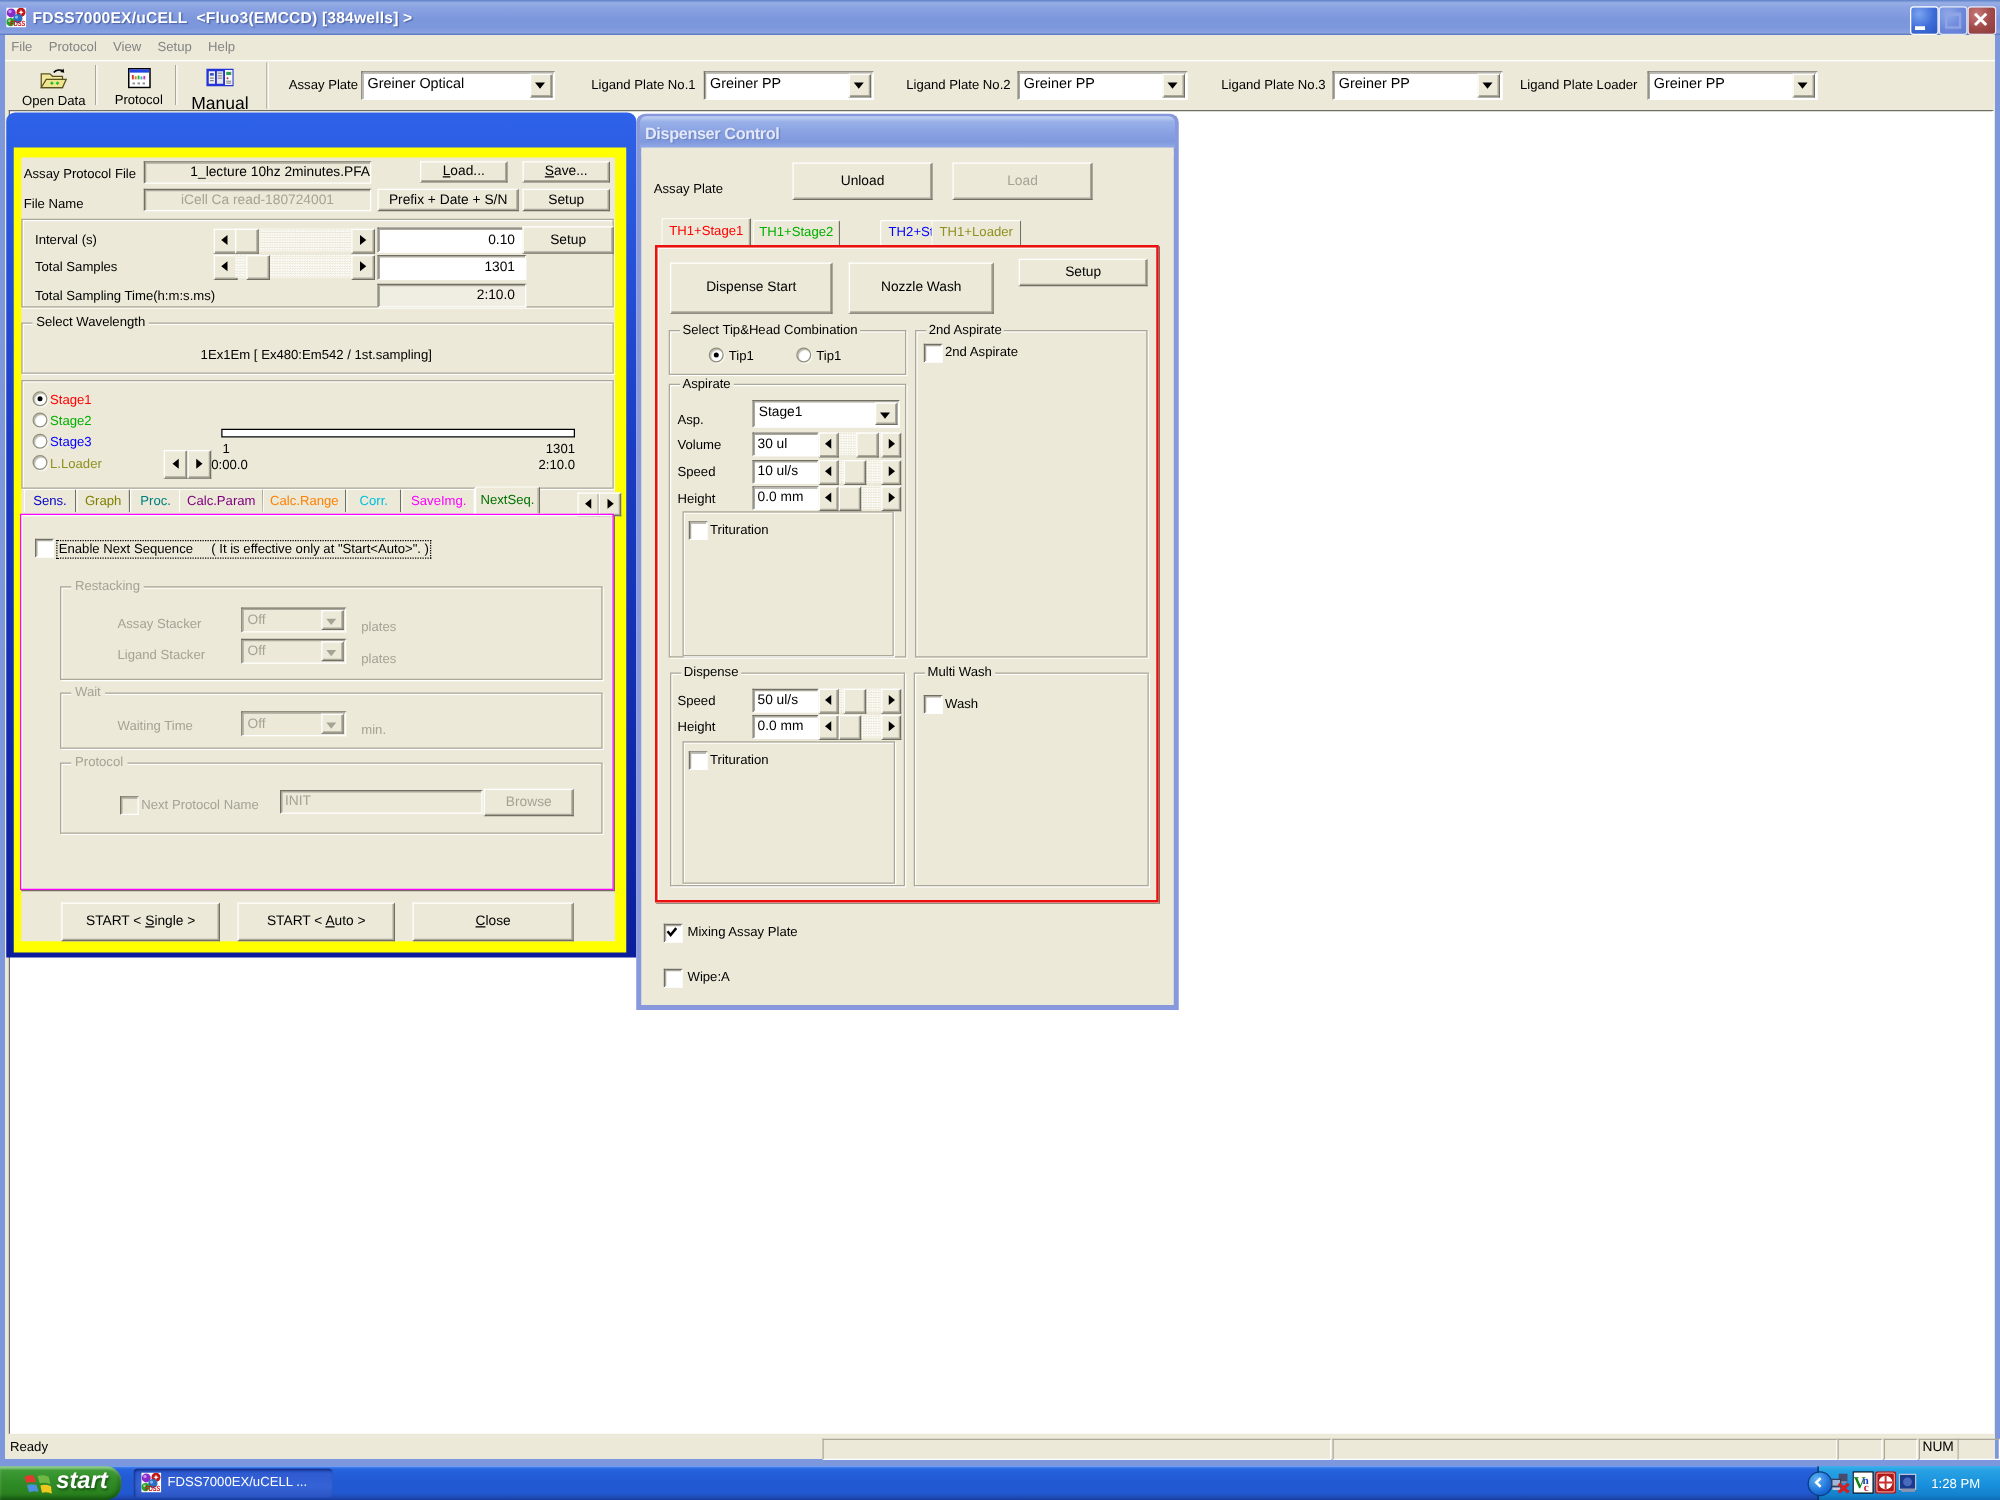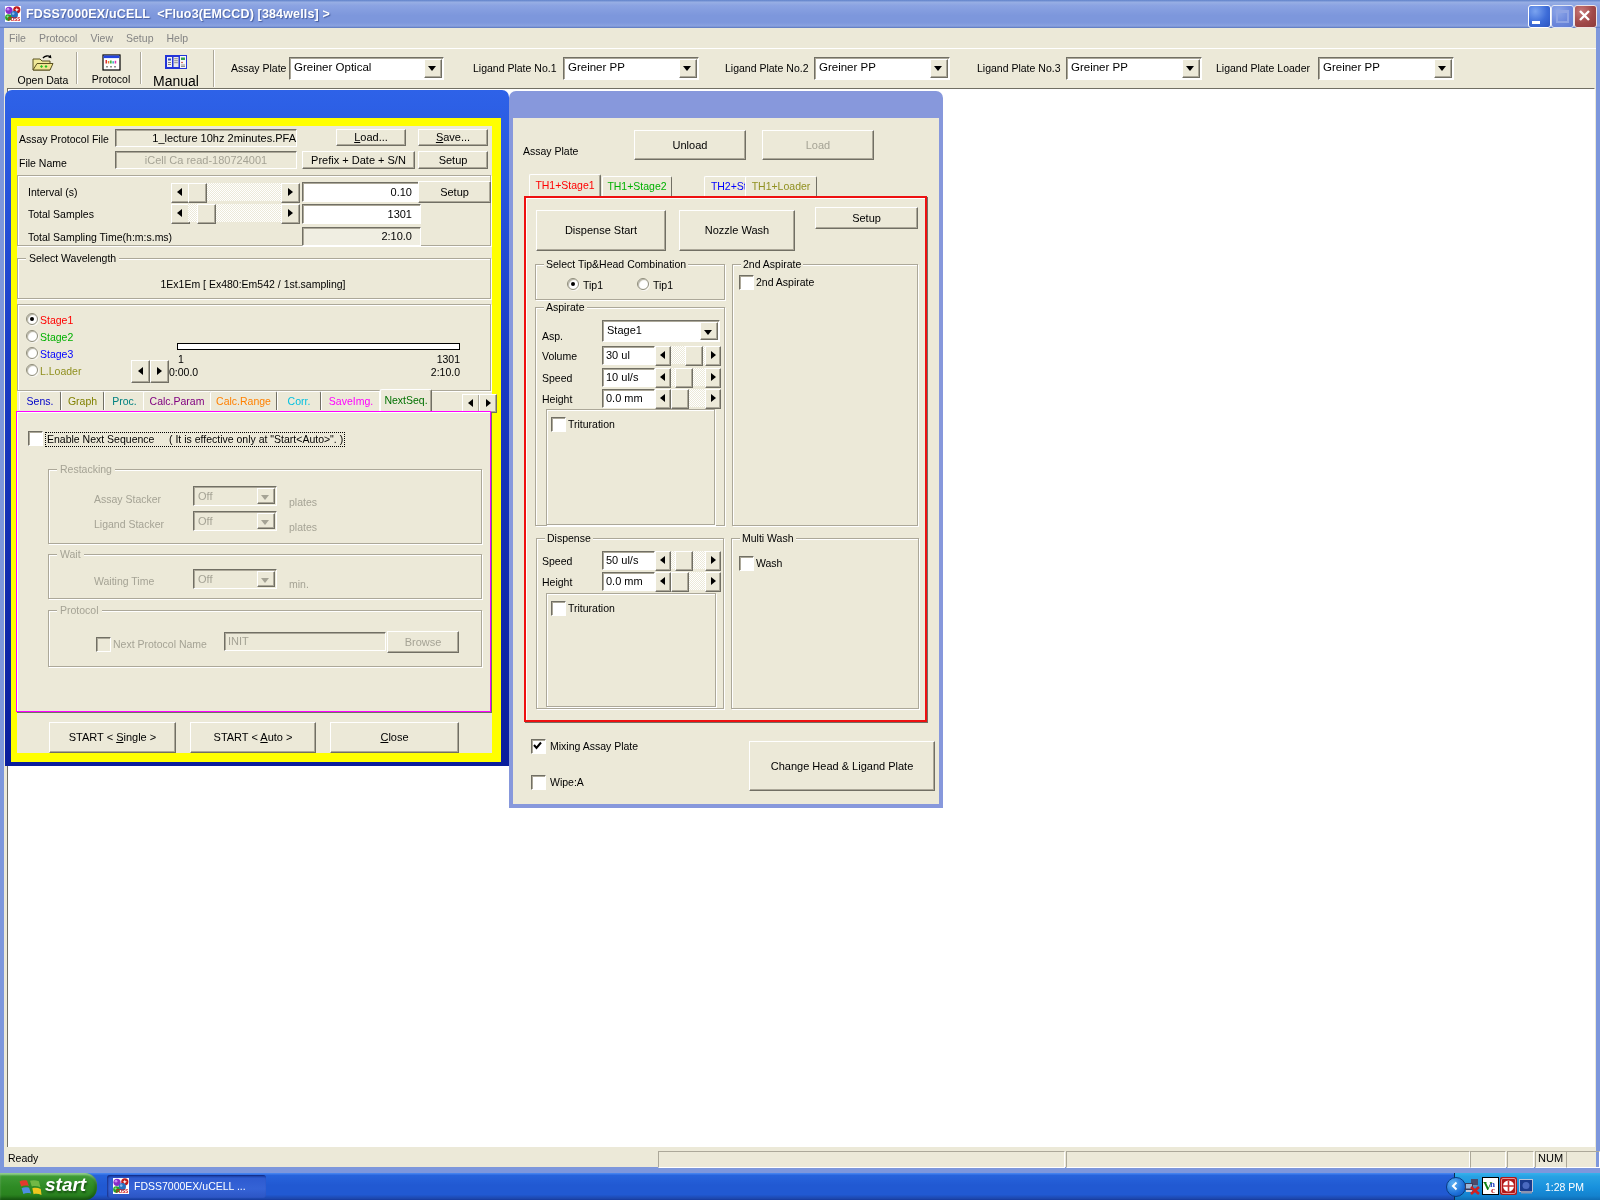--- a/index.html
+++ b/index.html
@@ -375,20 +375,24 @@
       <div class="abs btn" style="left:370px;top:505px;width:70px;height:20px;line-height:20px;color:#A5A395;">Browse</div>
 
       <div class="abs btn" style="left:32px;top:596px;width:125px;height:29px;line-height:29px;">START &lt; <span style="text-decoration:underline">S</span>ingle &gt;</div>
       <div class="abs btn" style="left:173px;top:596px;width:124px;height:29px;line-height:29px;">START &lt; <span style="text-decoration:underline">A</span>uto &gt;</div>
       <div class="abs btn" style="left:313px;top:596px;width:127px;height:29px;line-height:29px;"><span style="text-decoration:underline">C</span>lose</div>
     </div>
   </div>
 </div>
 
 <div class="abs" id="disp" style="left:509px;top:91px;width:434px;height:717px;background:#8798DC;border-radius:7px 7px 0 0;">
+  <div class="abs" style="left:3px;top:2px;right:3px;height:25px;border-radius:5px 5px 0 0;
+    background:linear-gradient(180deg,#C2D2F2 0%,#98B0E8 18%,#8AA2E2 50%,#8099DE 82%,#93AAE6 100%);">
+    <div style="position:absolute;left:4px;top:6px;font-size:13px;font-weight:bold;letter-spacing:-0.3px;color:#E2E8F8;text-shadow:1px 1px 1px #6A80C0;">Dispenser Control</div>
+  </div>
   <div class="abs" style="left:4px;top:27px;right:4px;height:6px;background:#ECE9D8;"></div>
   <div class="abs" style="left:4px;top:31px;right:4px;bottom:4px;background:#ECE9D8;" id="dispc">
     <div class="lbl" style="left:10px;top:23px;">Assay Plate</div>
     <div class="abs btn" style="left:121px;top:8px;width:110px;height:28px;line-height:28px;">Unload</div>
     <div class="abs btn" style="left:249px;top:8px;width:110px;height:28px;line-height:28px;color:#A5A395;">Load</div>
 
     <div class="tab" style="left:16px;top:52px;width:70px;height:22px;line-height:20px;color:#FF0000;box-shadow:inset -1px 0 0 #ACA899;">TH1+Stage1</div>
     <div class="tab" style="left:89px;top:54px;width:68px;height:20px;line-height:19px;color:#00B000;">TH1+Stage2</div>
     <div class="tab" style="left:159px;top:54px;width:71px;height:20px;line-height:19px;color:#0000FF;margin-left:32px;">TH2+Stage3</div>
     <div class="tab" style="left:232px;top:54px;width:70px;height:20px;line-height:19px;color:#909020;">TH1+Loader</div>
@@ -485,15 +489,14 @@
     <div class="lbl" style="left:243px;top:435px;">Wash</div>
 
     <div class="cb" style="left:18px;top:617px;">
         <svg width="11" height="11" viewBox="0 0 11 11" style="position:absolute;left:0;top:0;">
           <path d="M2 5 L4.5 8 L9 2.5" stroke="#000" stroke-width="2" fill="none"></path>
         </svg>
       </div>
     <div class="lbl" style="left:37px;top:618px;">Mixing Assay Plate</div>
     <div class="cb" style="left:18px;top:653px;"></div>
     <div class="lbl" style="left:37px;top:654px;">Wipe:A</div>
-    <div class="abs btn" style="left:236px;top:619px;width:184px;height:48px;line-height:48px;">Change Head &amp; Ligand Plate</div>
   </div>
 </div>
 
 </body></html>

